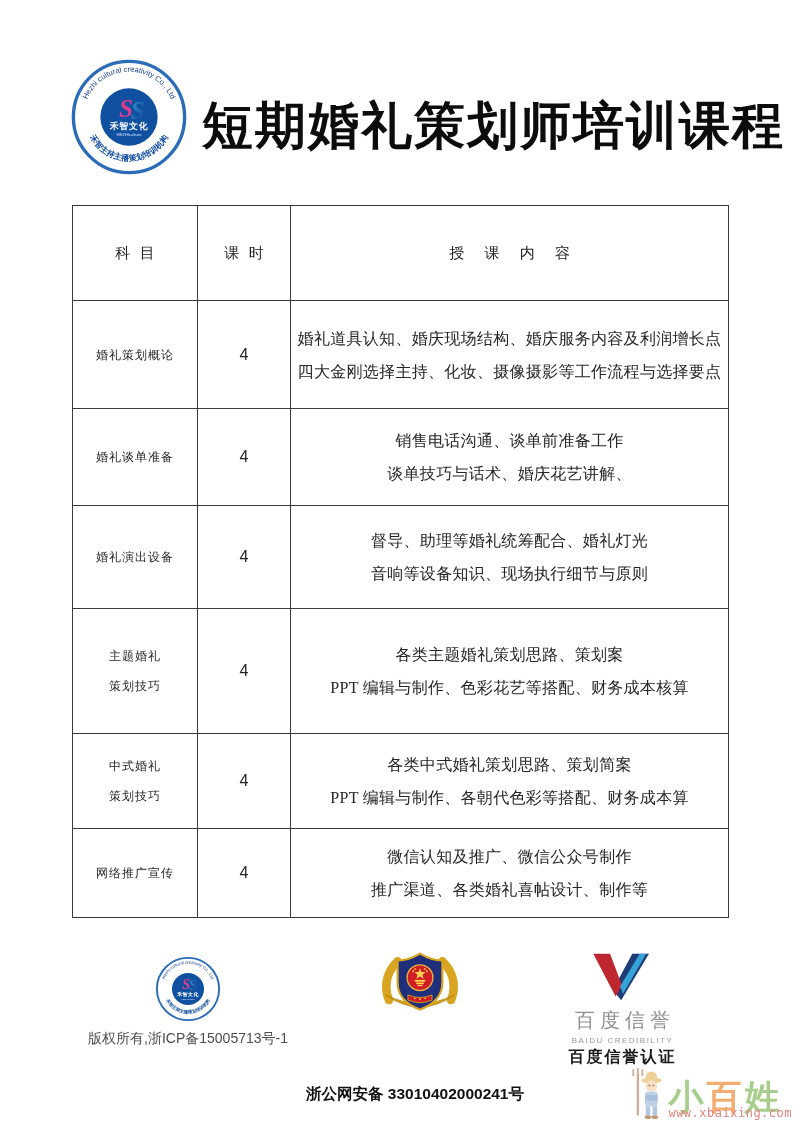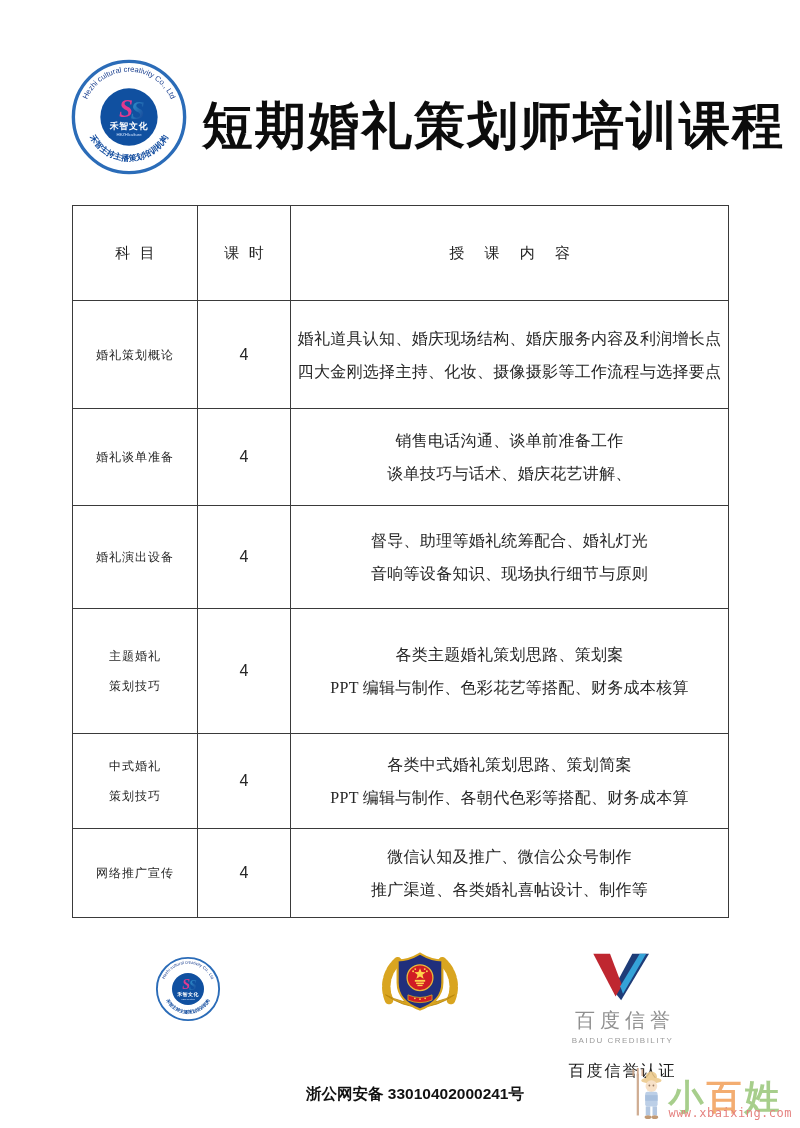--- a/index.html
+++ b/index.html
@@ -45,21 +45,21 @@
   .police-badge { position:absolute; left:377px; top:946px; width:86px; height:72px; }
   .police-record {
     position:absolute; left:305px; top:1084px; width:220px; text-align:center;
     font-family:"Liberation Sans", sans-serif; font-size:15.5px; font-weight:bold; color:#111; white-space:nowrap;
   }
   .baidu-block { position:absolute; left:540px; top:952px; width:165px; text-align:center;
     font-family:"Liberation Sans", sans-serif; }
   .baidu-v { width:64px; height:52px; display:block; margin:0 auto; }
   .baidu-cn { font-size:20px; color:#8f8f8f; letter-spacing:5px; text-indent:5px; margin-top:3px; }
   .baidu-en { font-size:8px; color:#9a9a9a; letter-spacing:1.5px; margin-top:2px; }
-  .baidu-cert { font-size:16px; font-weight:normal; color:#1a1a1a; letter-spacing:2px; margin-top:16px; }
+  .baidu-cert { font-size:16px; font-weight:bold; color:#1a1a1a; letter-spacing:2px; margin-top:2px; }
 
   
   .watermark { position:absolute; right:8px; bottom:8px; display:flex; align-items:flex-end; opacity:0.88; }
   .wm-farmer { width:36px; height:52px; margin-right:2px; }
   .wm-text { display:flex; flex-direction:column; }
   .wm-chars { font-family:"Liberation Sans", sans-serif; font-weight:bold; font-size:35px; line-height:34px; letter-spacing:3px; }
   .wm-url { font-family:"DejaVu Sans Mono", monospace; font-size:12px; margin-top:-8px; letter-spacing:0.5px; }
 </style>
 </head>
 <body>
@@ -190,20 +190,21 @@
       <circle cx="70" cy="70" r="34" fill="#1050a0"></circle>
       <text x="58" y="70" font-size="30" font-style="italic" font-weight="bold" fill="#e13a8e" font-family="Liberation Serif, serif">S</text>
       <text x="72" y="72" font-size="30" font-style="italic" font-weight="bold" fill="url(#sgrad-b)" font-family="Liberation Serif, serif">S</text>
       <text x="70" y="84" font-size="10.5" font-weight="bold" fill="#ffffff" text-anchor="middle" letter-spacing="1">禾智文化</text>
       <text x="70" y="93" font-size="5" fill="#cfe2ff" text-anchor="middle" font-family="Liberation Sans, sans-serif">HEZHIculture</text>
       <text font-size="9.5" font-weight="bold" fill="#0f4a9e">
         <textPath href="#arcBot-b" startOffset="50%" text-anchor="middle">禾智主持主播策划培训机构</textPath>
       </text>
     </svg>
   </div>
+  <div class="copyright">版权所有,浙ICP备15005713号-1</div>
 
   <div class="police-badge">
     <svg viewBox="0 0 100 82" width="86" height="72">
       <path d="M14,62 C8,48 10,30 24,17" stroke="#d9a520" stroke-width="10" fill="none" stroke-dasharray="6 3" stroke-linecap="round"></path>
       <path d="M86,62 C92,48 90,30 76,17" stroke="#d9a520" stroke-width="10" fill="none" stroke-dasharray="6 3" stroke-linecap="round"></path>
       <path d="M10,56 Q50,84 90,56 Q50,76 10,56 Z" fill="#d9a520" stroke="#b8860b" stroke-width="1"></path>
       <path d="M50,8 C60,14 70,16 76,16 L76,42 C76,58 64,68 50,73 C36,68 24,58 24,42 L24,16 C30,16 40,14 50,8 Z" fill="#202f7c" stroke="#d9a520" stroke-width="2.5"></path>
       <circle cx="50" cy="36" r="15" fill="#d01c24" stroke="#e8b83a" stroke-width="1.5"></circle>
       <polygon points="50,25 51.8,29.4 56.6,29.6 52.9,32.6 54.2,37.2 50,34.5 45.8,37.2 47.1,32.6 43.4,29.6 48.2,29.4" fill="#ffd34d"></polygon>
       <circle cx="42" cy="28.5" r="1.1" fill="#ffd34d"></circle>

